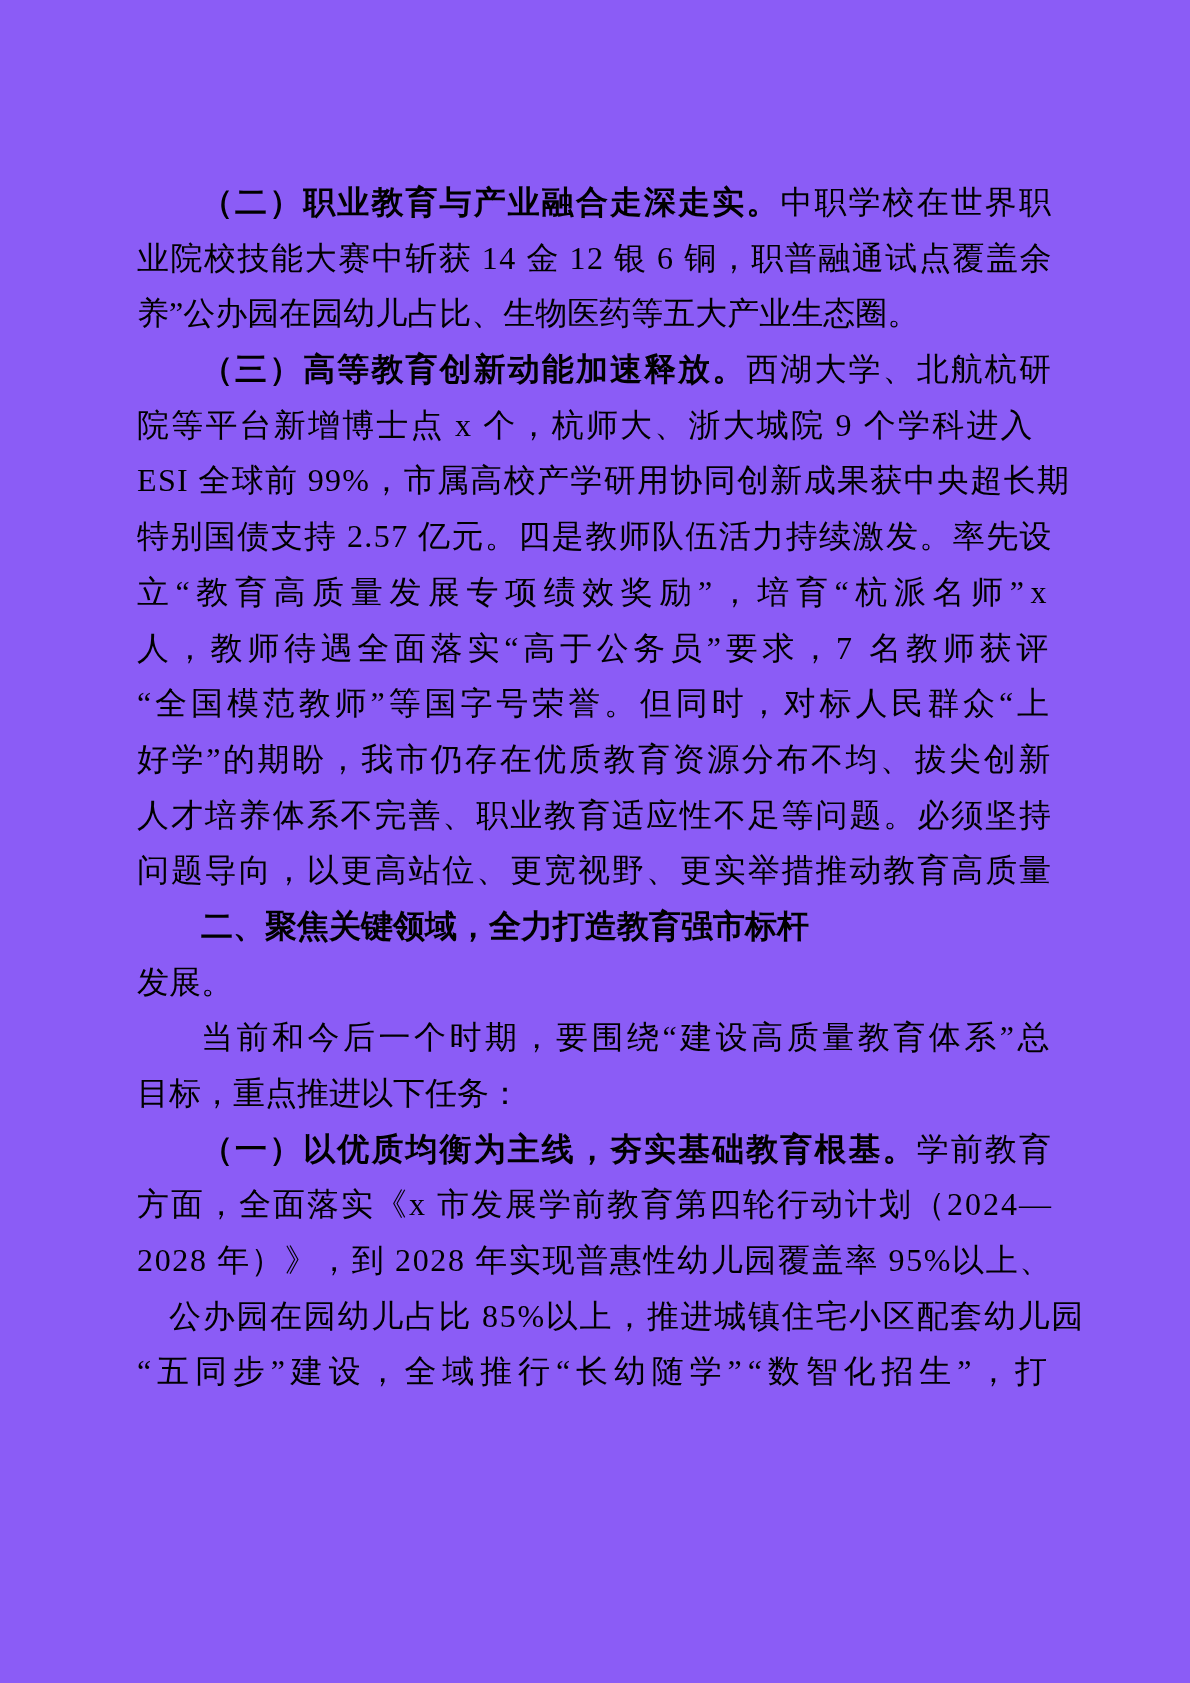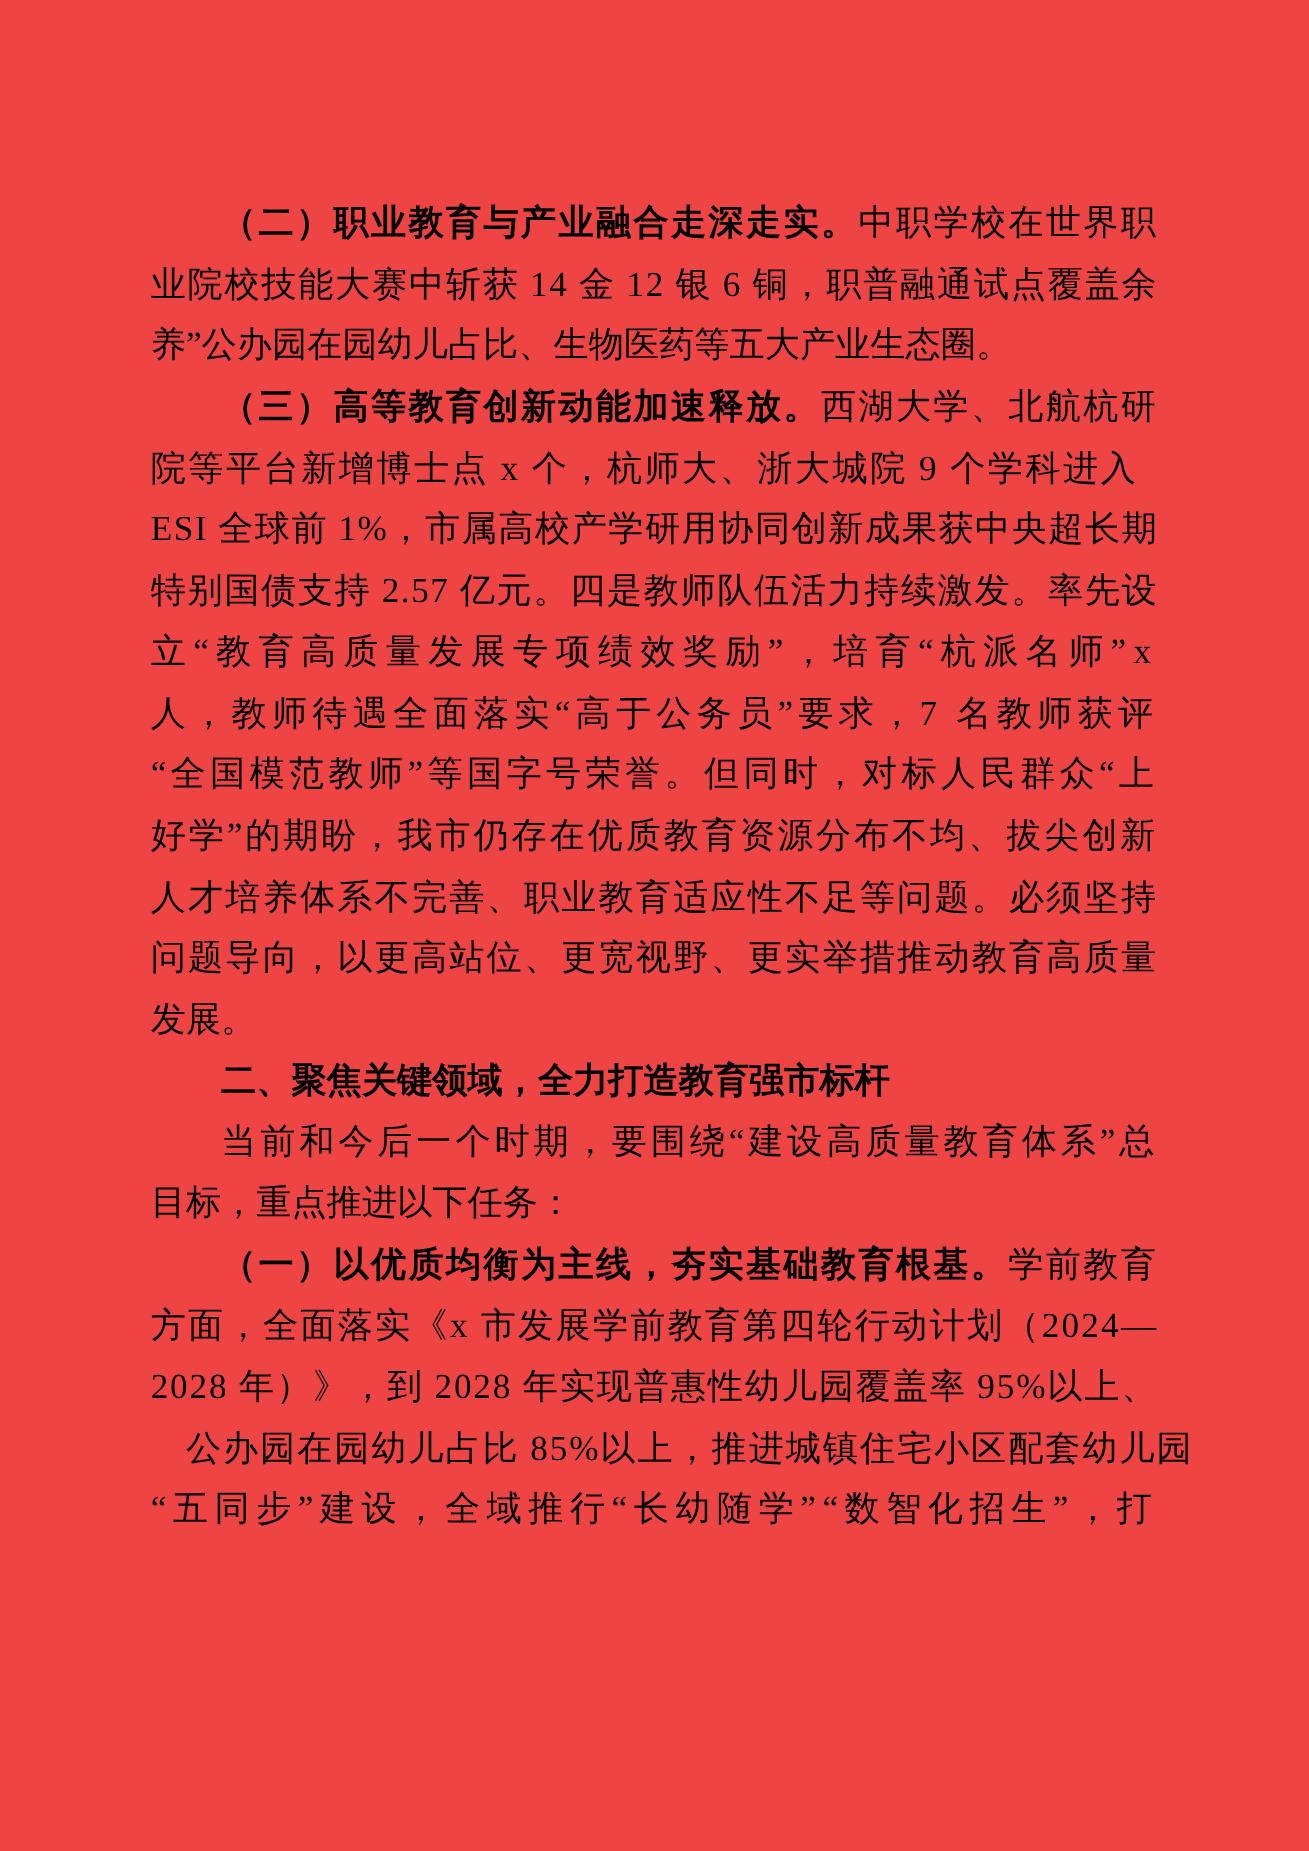--- a/index.html
+++ b/index.html
@@ -1,20 +1,20 @@
 <!DOCTYPE html>
 <html lang="zh"><head>
 <meta charset="utf-8">
 <style>
   html, body { margin: 0; padding: 0; background: #ffffff; }
   .page {
     position: relative;
     width: 1190px;
     height: 1683px;
-    background: #ef4444;
+    background: #8b5cf6;
     box-sizing: border-box;
     padding: 175px 61px 0 137px;
     color: #000000;
     overflow: hidden;
   }
   .line {
     font-family: "Liberation Serif", "DejaVu Serif", serif;
     font-size: 32px;
     line-height: 55.7px;
     height: 55.7px;
@@ -34,30 +34,30 @@
 </head>
 <body>
 
 <div class="page">
   <div id="doc">
       <div class="line indent justify"><span class="content" style="letter-spacing: 2.08px;"><span class="seg lead">（二）职业教育与产业融合走深走实。</span><span class="seg body">中职学校在世界职</span></span></div>
       <div class="line justify"><span class="content" style="letter-spacing: 1.52941px;"><span class="seg body">业院校技能大赛中斩获 14 金 12 银 6 铜，职普融通试点覆盖余</span></span></div>
       <div class="line"><span class="content"><span class="seg body">养”公办园在园幼儿占比、生物医药等五大产业生态圈。</span></span></div>
       <div class="line indent justify"><span class="content" style="letter-spacing: 2.08px;"><span class="seg lead">（三）高等教育创新动能加速释放。</span><span class="seg body">西湖大学、北航杭研</span></span></div>
       <div class="line justify"><span class="content" style="letter-spacing: 2.19355px;"><span class="seg body">院等平台新增博士点 x 个，杭师大、浙大城院 9 个学科进入</span></span></div>
-      <div class="line justify"><span class="content" style="letter-spacing: 1.33367px;"><span class="seg body">ESI 全球前 1%，市属高校产学研用协同创新成果获中央超长期</span></span></div>
+      <div class="line justify"><span class="content" style="letter-spacing: 1.33367px;"><span class="seg body">ESI 全球前 99%，市属高校产学研用协同创新成果获中央超长期</span></span></div>
       <div class="line justify"><span class="content" style="letter-spacing: 1.41935px;"><span class="seg body">特别国债支持 2.57 亿元。四是教师队伍活力持续激发。率先设</span></span></div>
       <div class="line justify"><span class="content" style="letter-spacing: 6.58413px;"><span class="seg body">立“教育高质量发展专项绩效奖励”，培育“杭派名师”x</span></span></div>
       <div class="line justify"><span class="content" style="letter-spacing: 4.72569px;"><span class="seg body">人，教师待遇全面落实“高于公务员”要求，7 名教师获评</span></span></div>
       <div class="line justify"><span class="content" style="letter-spacing: 3.90336px;"><span class="seg body">“全国模范教师”等国字号荣誉。但同时，对标人民群众“上</span></span></div>
       <div class="line justify"><span class="content" style="letter-spacing: 2.58507px;"><span class="seg body">好学”的期盼，我市仍存在优质教育资源分布不均、拔尖创新</span></span></div>
       <div class="line justify"><span class="content" style="letter-spacing: 1.92593px;"><span class="seg body">人才培养体系不完善、职业教育适应性不足等问题。必须坚持</span></span></div>
       <div class="line justify"><span class="content" style="letter-spacing: 1.92593px;"><span class="seg body">问题导向，以更高站位、更宽视野、更实举措推动教育高质量</span></span></div>
+      <div class="line indent"><span class="content"><span class="seg heading">二、聚焦关键领域，全力打造教育强市标杆</span></span></div>
       <div class="line"><span class="content"><span class="seg body">发展。</span></span></div>
-      <div class="line indent"><span class="content"><span class="seg heading">二、聚焦关键领域，全力打造教育强市标杆</span></span></div>
       <div class="line indent justify"><span class="content" style="letter-spacing: 3.50375px;"><span class="seg body">当前和今后一个时期，要围绕“建设高质量教育体系”总</span></span></div>
       <div class="line"><span class="content"><span class="seg body">目标，重点推进以下任务：</span></span></div>
       <div class="line indent justify"><span class="content" style="letter-spacing: 2.08px;"><span class="seg lead">（一）以优质均衡为主线，夯实基础教育根基。</span><span class="seg body">学前教育</span></span></div>
       <div class="line justify"><span class="content" style="letter-spacing: 2px;"><span class="seg body">方面，全面落实《x 市发展学前教育第四轮行动计划（2024—</span></span></div>
       <div class="line justify"><span class="content" style="letter-spacing: 1.63839px;"><span class="seg body">2028 年）》，到 2028 年实现普惠性幼儿园覆盖率 95%以上、</span></span></div>
       <div class="line justify"><span class="content" style="letter-spacing: 1.70151px; margin-left: 32px;"><span class="seg body">公办园在园幼儿占比 85%以上，推进城镇住宅小区配套幼儿园</span></span></div>
       <div class="line justify"><span class="content" style="letter-spacing: 5.88079px;"><span class="seg body">“五同步”建设，全域推行“长幼随学”“数智化招生”，打</span></span></div>
     </div>
 </div>
 

